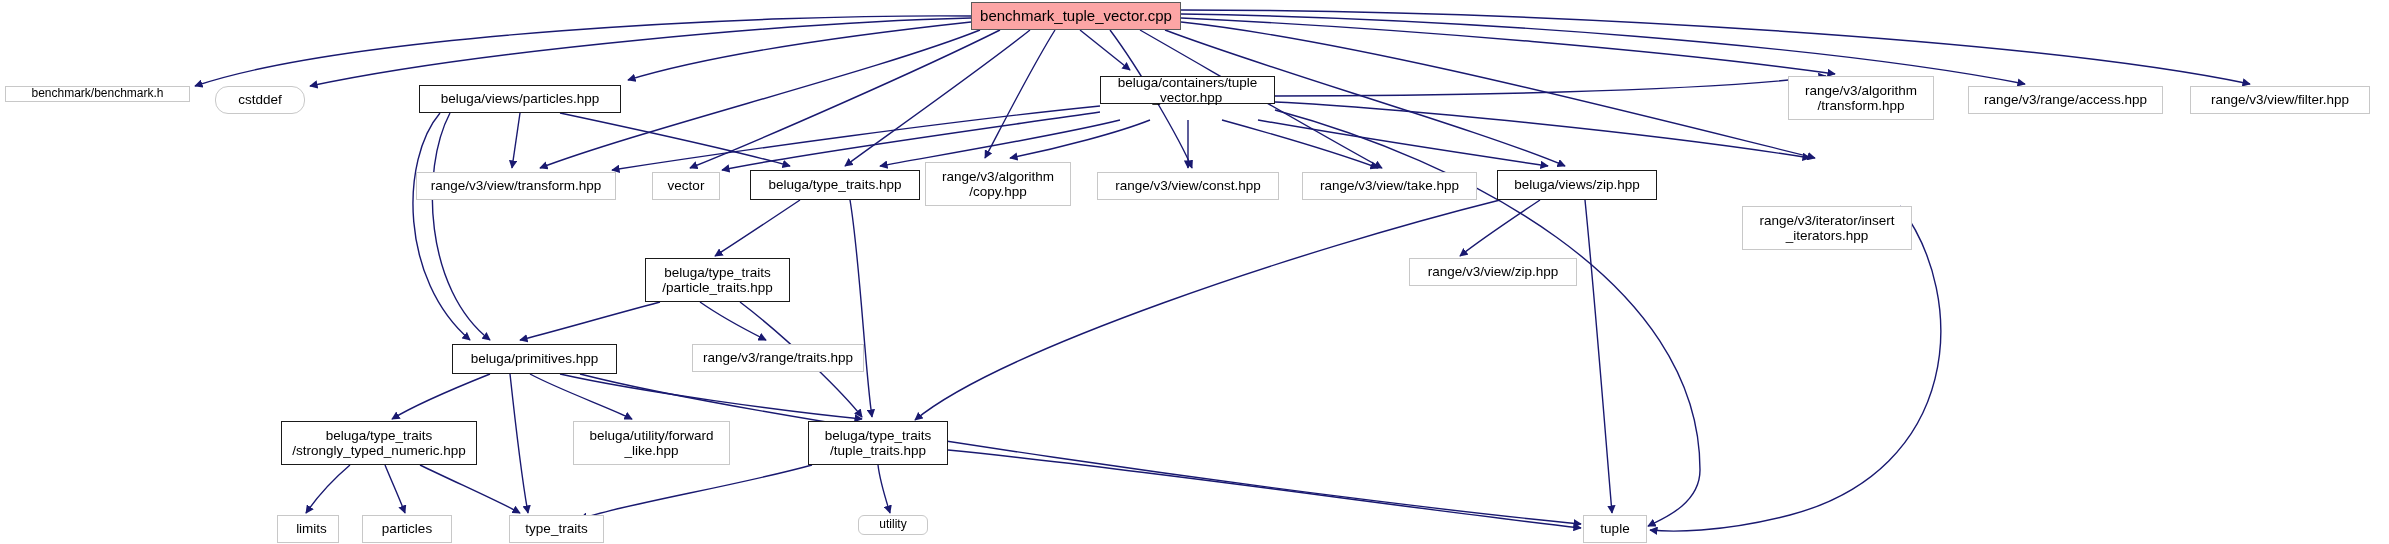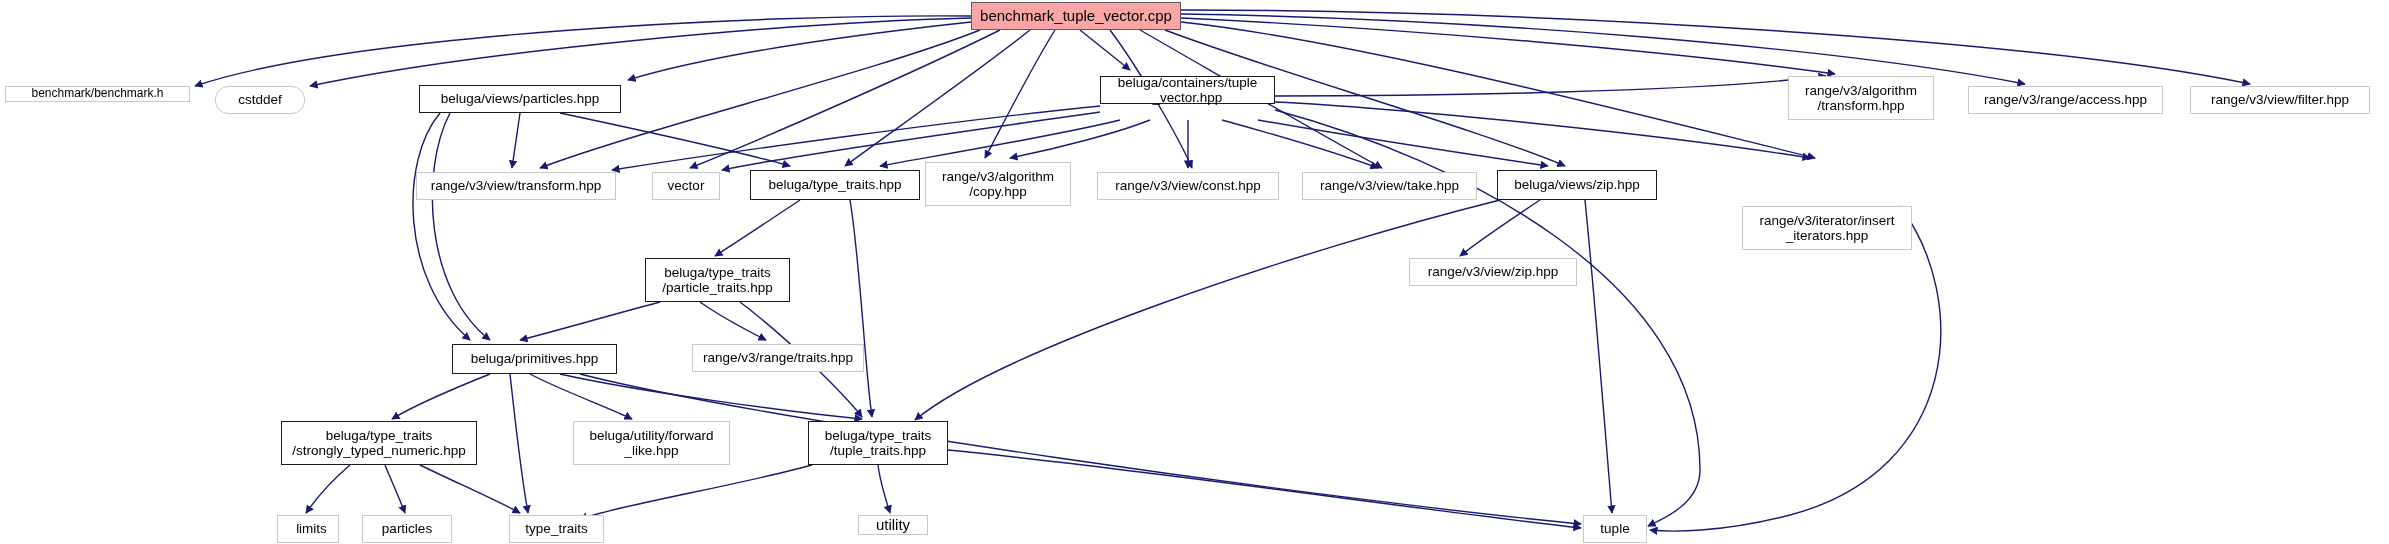--- a/index.html
+++ b/index.html
@@ -154,20 +154,20 @@
       </div>
       <div class="node n-plain" style="left: 277px; top: 515px; width: 62px; height: 28px; font-size: 13.5px; padding-left: 7px;">
         <span class="lbl">limits</span>
       </div>
       <div class="node n-plain" style="left: 362px; top: 515px; width: 90px; height: 28px; font-size: 13.5px;">
         <span class="lbl">particles</span>
       </div>
       <div class="node n-plain" style="left: 483px; top: 515px; width: 95px; height: 28px; font-size: 13.5px; margin-left: 26px;">
         <span class="lbl">type_traits</span>
       </div>
-      <div class="node n-plain" style="left: 858px; top: 515px; width: 70px; height: 20px; font-size: 15px;">
+      <div class="node n-plain" style="left: 858px; top: 515px; width: 70px; height: 20px; font-size: 12px; border-radius: 6px;">
         <span class="lbl">utility</span>
       </div>
       <div class="node n-plain" style="left: 1583px; top: 515px; width: 64px; height: 28px; font-size: 13.5px;">
         <span class="lbl">tuple</span>
       </div>
     </div>
 </div>
 
 </body></html>

